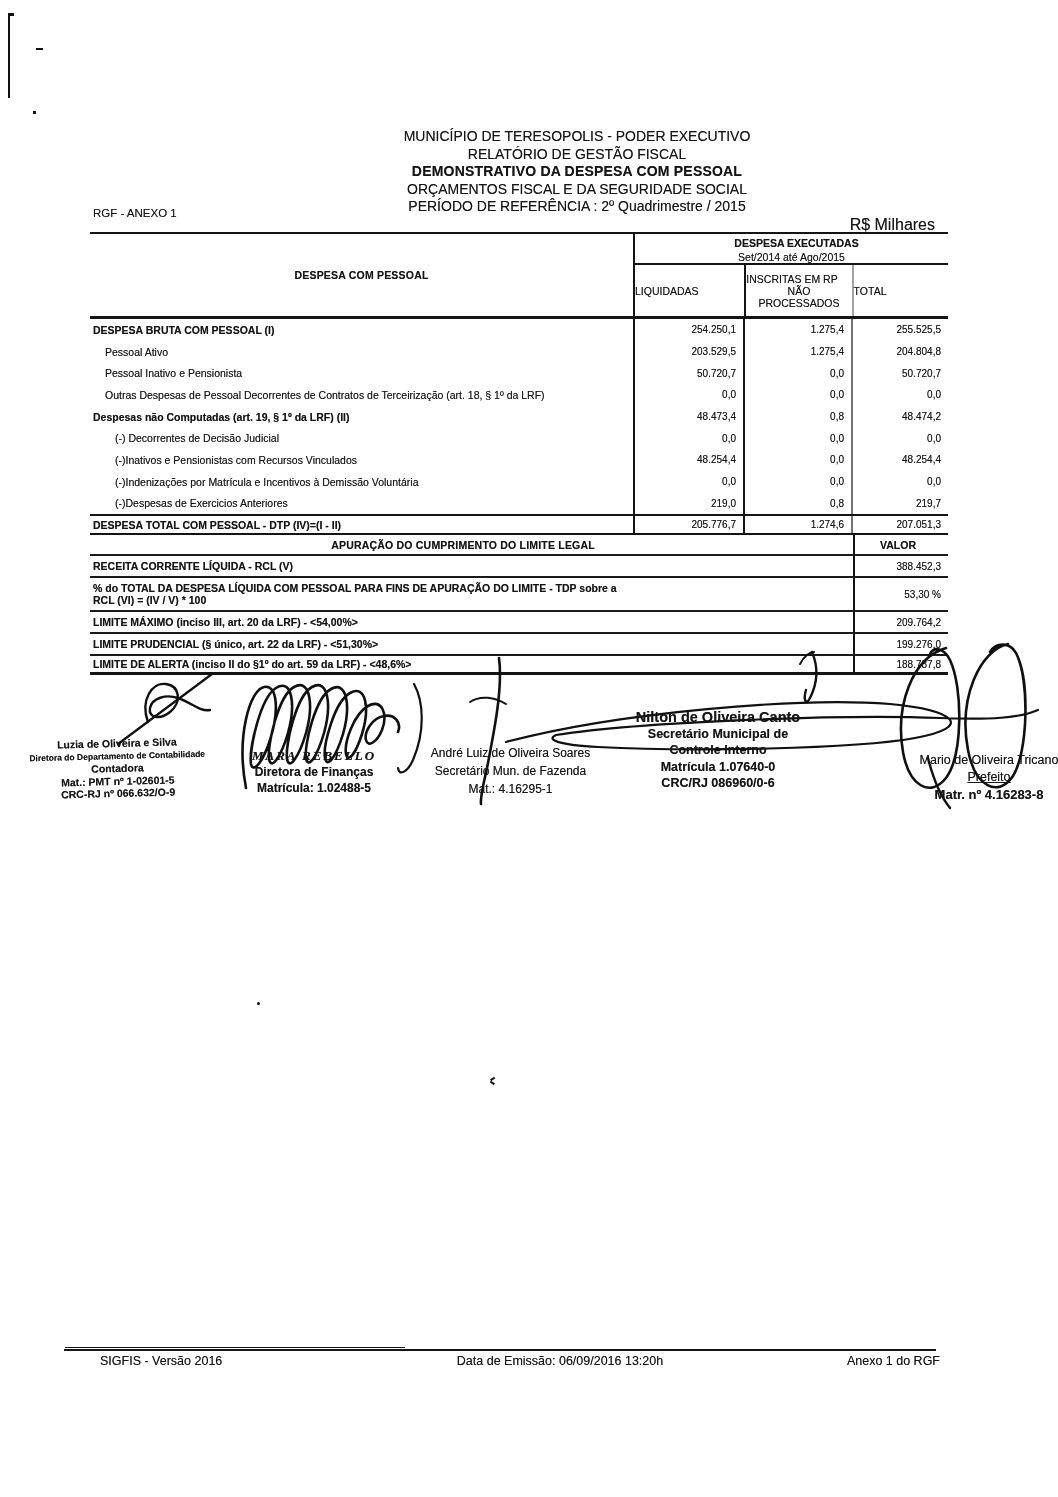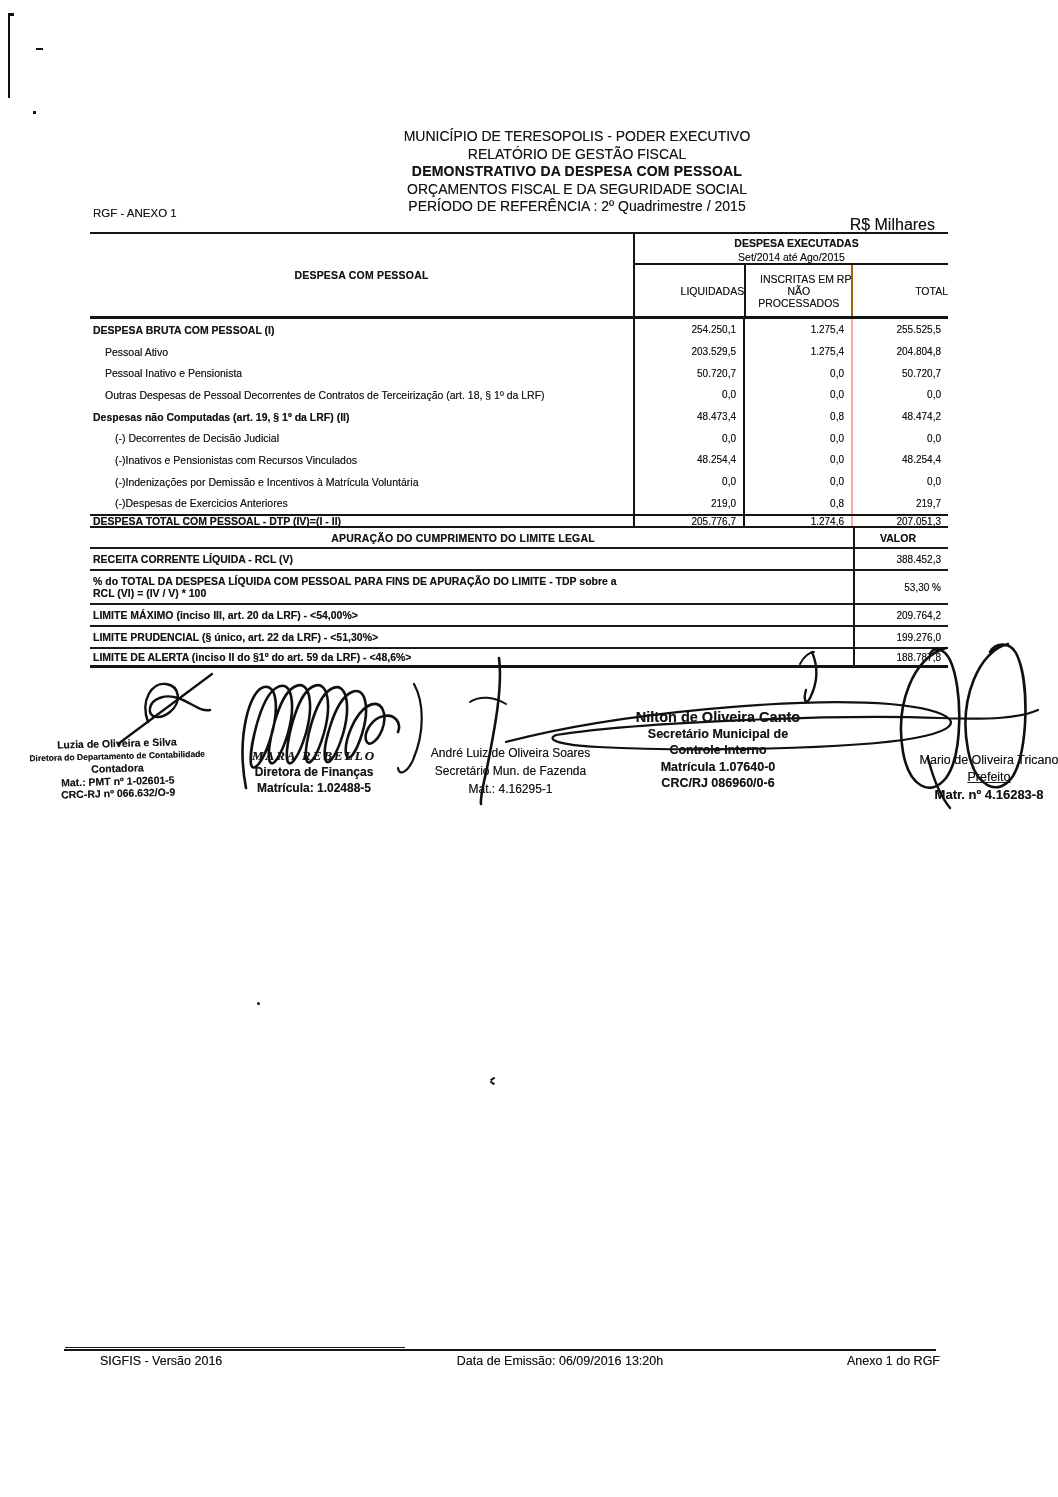--- a/index.html
+++ b/index.html
@@ -21,35 +21,35 @@
 
   
   .tbl { top:232px; left:90px; width:858px; font-size:10.5px; }
 
   .t-head { display:flex; border-top:2.5px solid #141414; border-bottom:3px solid #141414; }
   .h-label { width:543px; display:flex; align-items:center; justify-content:center; font-weight:700; letter-spacing:.2px; }
   .h-right { width:315px; border-left:2px solid #141414; }
   .h-group { height:31px; text-align:center; border-bottom:2px solid #141414; padding-top:2px; line-height:14px; }
   .h-group .g1 { font-weight:700;margin-left:10px; }
   .h-cols { display:flex; height:51px; }
-  .h-col { display:flex; flex-direction:column; align-items:flex-end; justify-content:center; text-align:center; line-height:12px; font-weight:400; }
+  .h-col { display:flex; flex-direction:column; align-items:flex-start; justify-content:center; text-align:center; line-height:12px; font-weight:400; }
   .h-c1 { width:110px; }
   .h-c2 { width:108px; border-left:2px solid #141414; }
-  .h-c3 { width:97px; border-left:2px solid #a16207;padding-left:36px; }
+  .h-c3 { width:97px; border-left:2px solid #a3a3a3; }
 
   .t-row { display:flex; align-items:center; height:21.7px; }
   .c-label { width:543px; padding-left:3px; white-space:nowrap; overflow:hidden; }
   .c-num { text-align:right; padding-right:7px; font-size:10px; }
   .c-liq { width:110px; border-left:2px solid #141414; align-self:stretch; display:flex; align-items:center; justify-content:flex-end; }
   .c-rp  { width:108px; border-left:2px solid #141414; align-self:stretch; display:flex; align-items:center; justify-content:flex-end; }
-  .c-tot { width:97px;  border-left:2px solid #fca5a5; align-self:stretch; display:flex; align-items:center; justify-content:flex-end; }
+  .c-tot { width:97px;  border-left:2px solid #737373; align-self:stretch; display:flex; align-items:center; justify-content:flex-end; }
   .row-bold .c-label { font-weight:700; }
   .ind1 .c-label { padding-left:15px; }
   .ind2 .c-label { padding-left:25px; }
-  .t-total { height:14px; border-top:2.5px solid #141414; border-bottom:2.5px solid #141414; }
+  .t-total { height:21px; border-top:2.5px solid #141414; border-bottom:2.5px solid #141414; }
 
   
   .a-row { display:flex; border-bottom:2px solid #1a1a1a;gap:20px; }
   .a-label { width:761px; padding-left:3px; font-weight:700; display:flex; flex-direction:column; justify-content:center; }
   .a-value { width:97px; border-left:2px solid #141414; display:flex; align-items:center; justify-content:flex-end; padding-right:7px; font-size:10px; }
   .a-head { height:21px; }
   .a-head .a-label { text-align:center; align-items:center; letter-spacing:.2px; }
   .a-head .a-value { justify-content:center; font-weight:700; font-size:10.5px; }
   .a-h22 { height:22px; }
   .a-h34 { height:34px; }
@@ -170,21 +170,21 @@
     <div class="c-rp c-num">0,0</div>
     <div class="c-tot c-num">0,0</div>
   </div>
   <div class="t-row ind2">
     <div class="c-label">(-)Inativos e Pensionistas com Recursos Vinculados</div>
     <div class="c-liq c-num">48.254,4</div>
     <div class="c-rp c-num">0,0</div>
     <div class="c-tot c-num">48.254,4</div>
   </div>
   <div class="t-row ind2">
-    <div class="c-label">(-)Indenizações por Demissão e Incentivos à Matrícula Voluntária</div>
+    <div class="c-label">(-)Indenizações por Matrícula e Incentivos à Demissão Voluntária</div>
     <div class="c-liq c-num">0,0</div>
     <div class="c-rp c-num">0,0</div>
     <div class="c-tot c-num">0,0</div>
   </div>
   <div class="t-row ind2">
     <div class="c-label">(-)Despesas de Exercicios Anteriores</div>
     <div class="c-liq c-num">219,0</div>
     <div class="c-rp c-num">0,8</div>
     <div class="c-tot c-num">219,7</div>
   </div>

